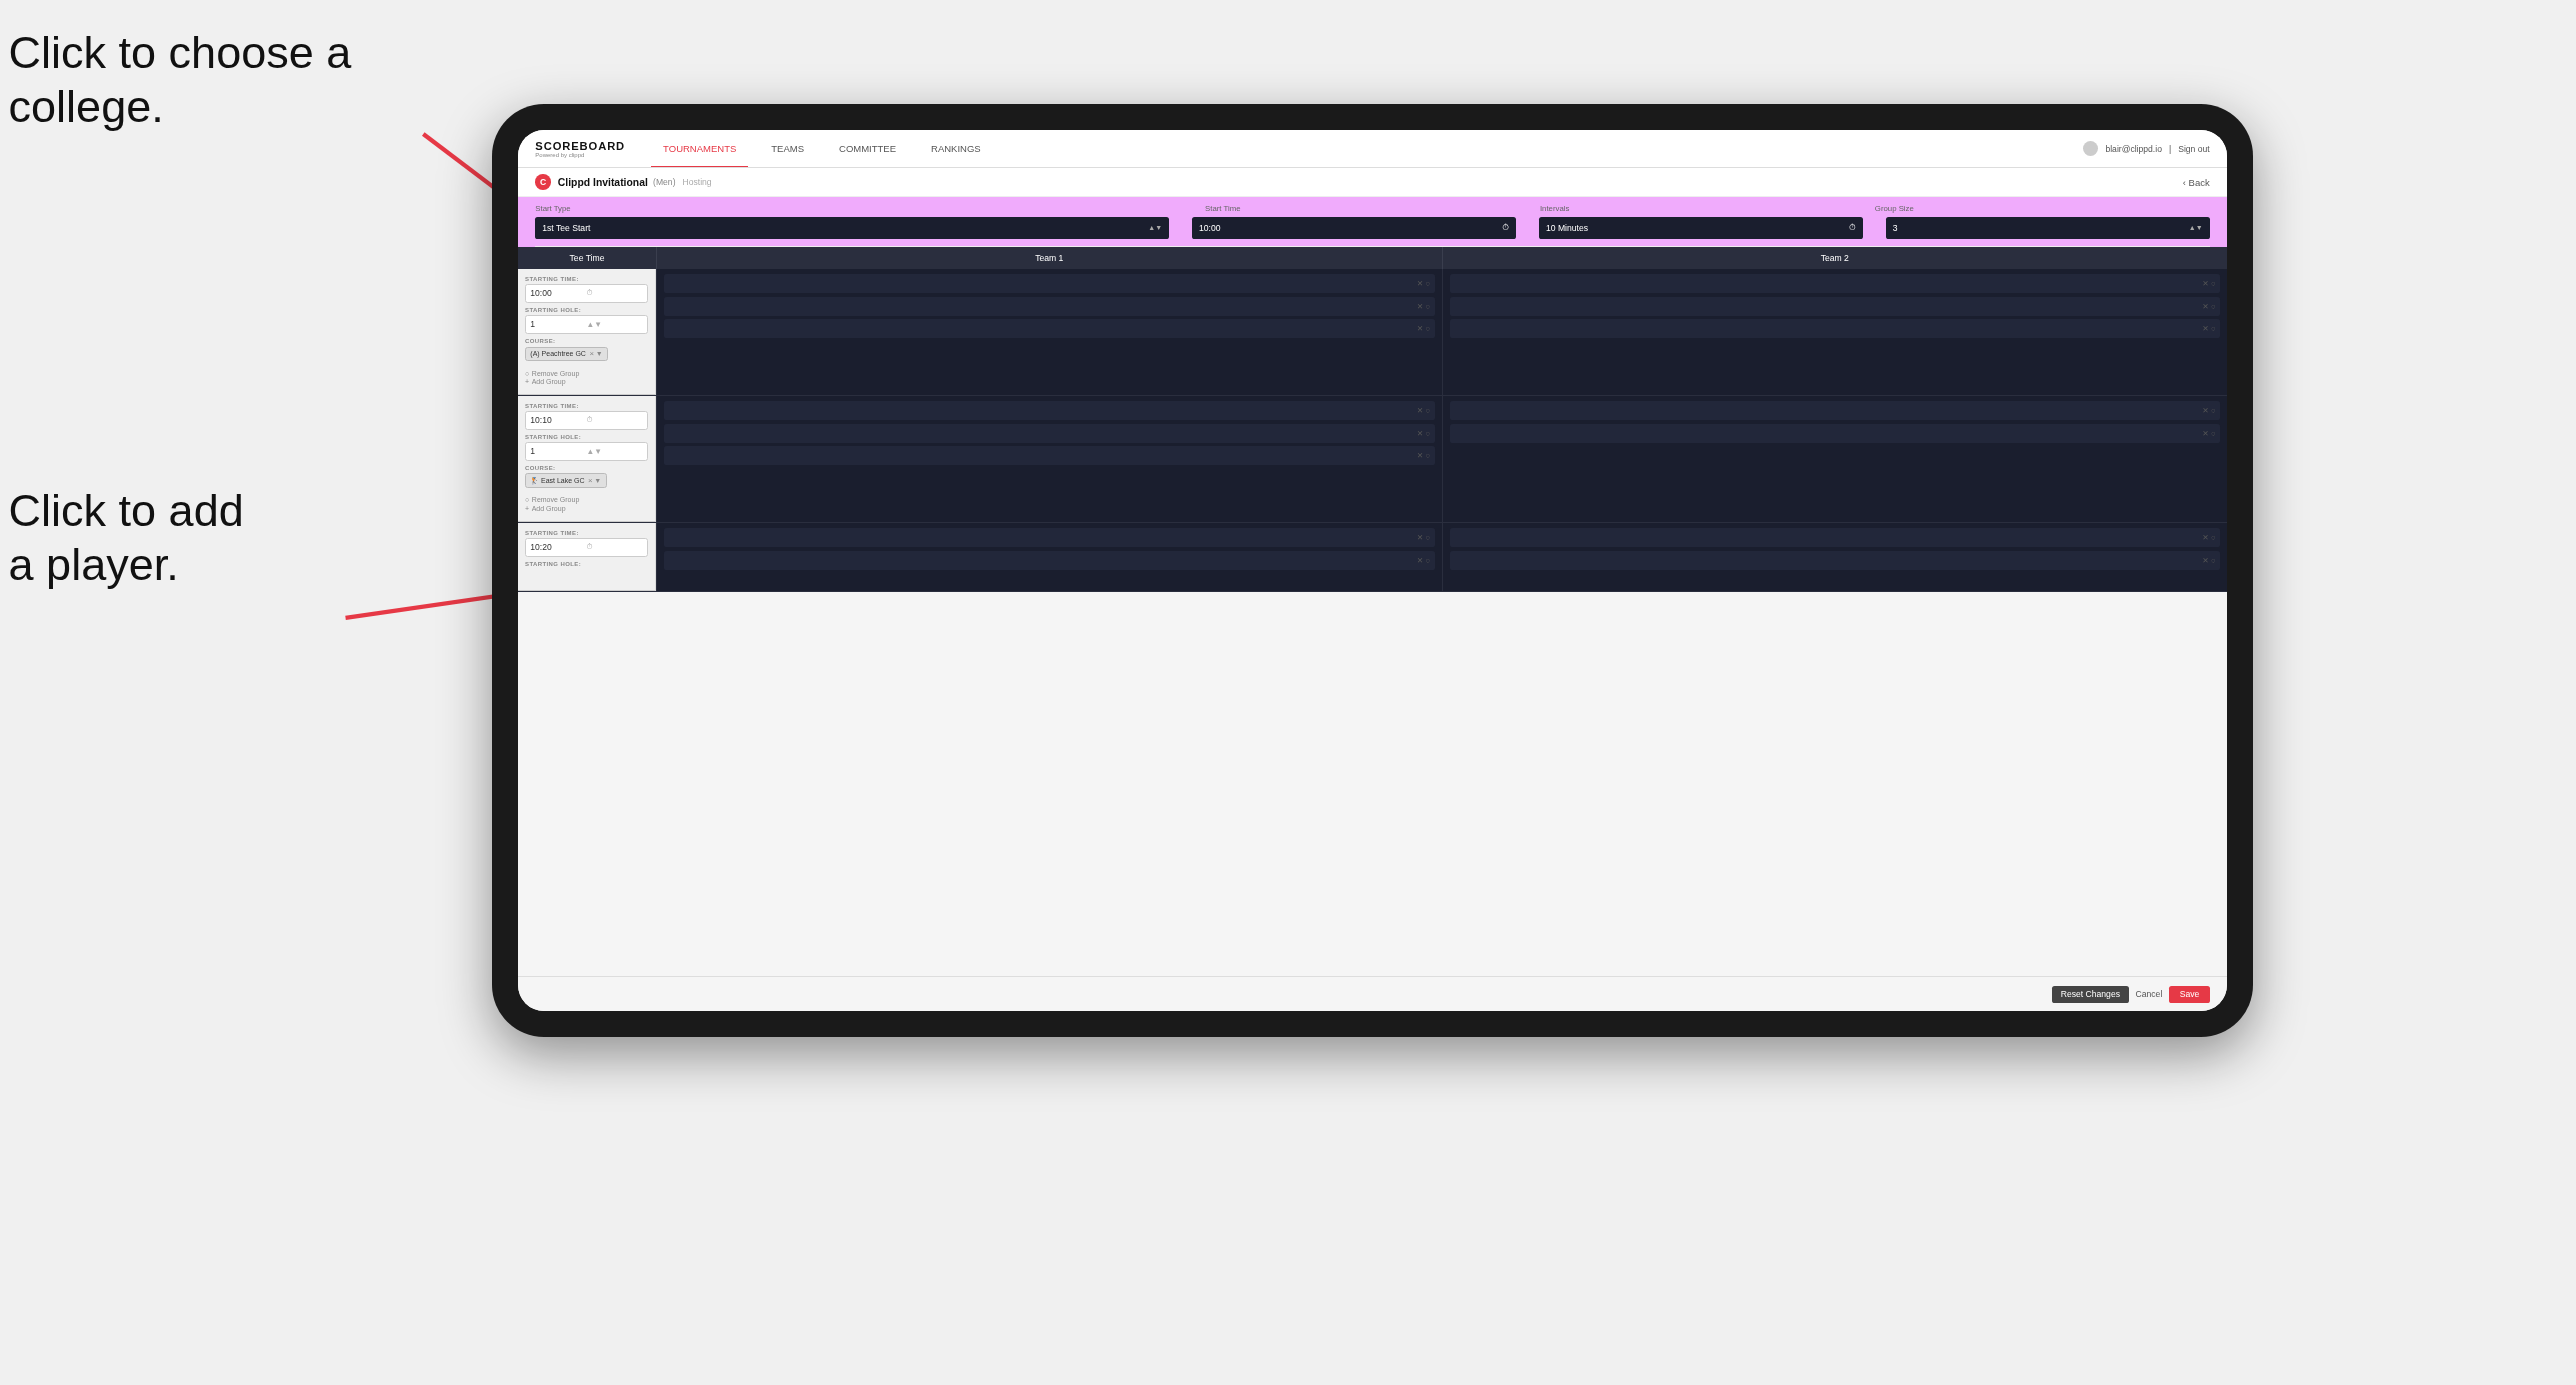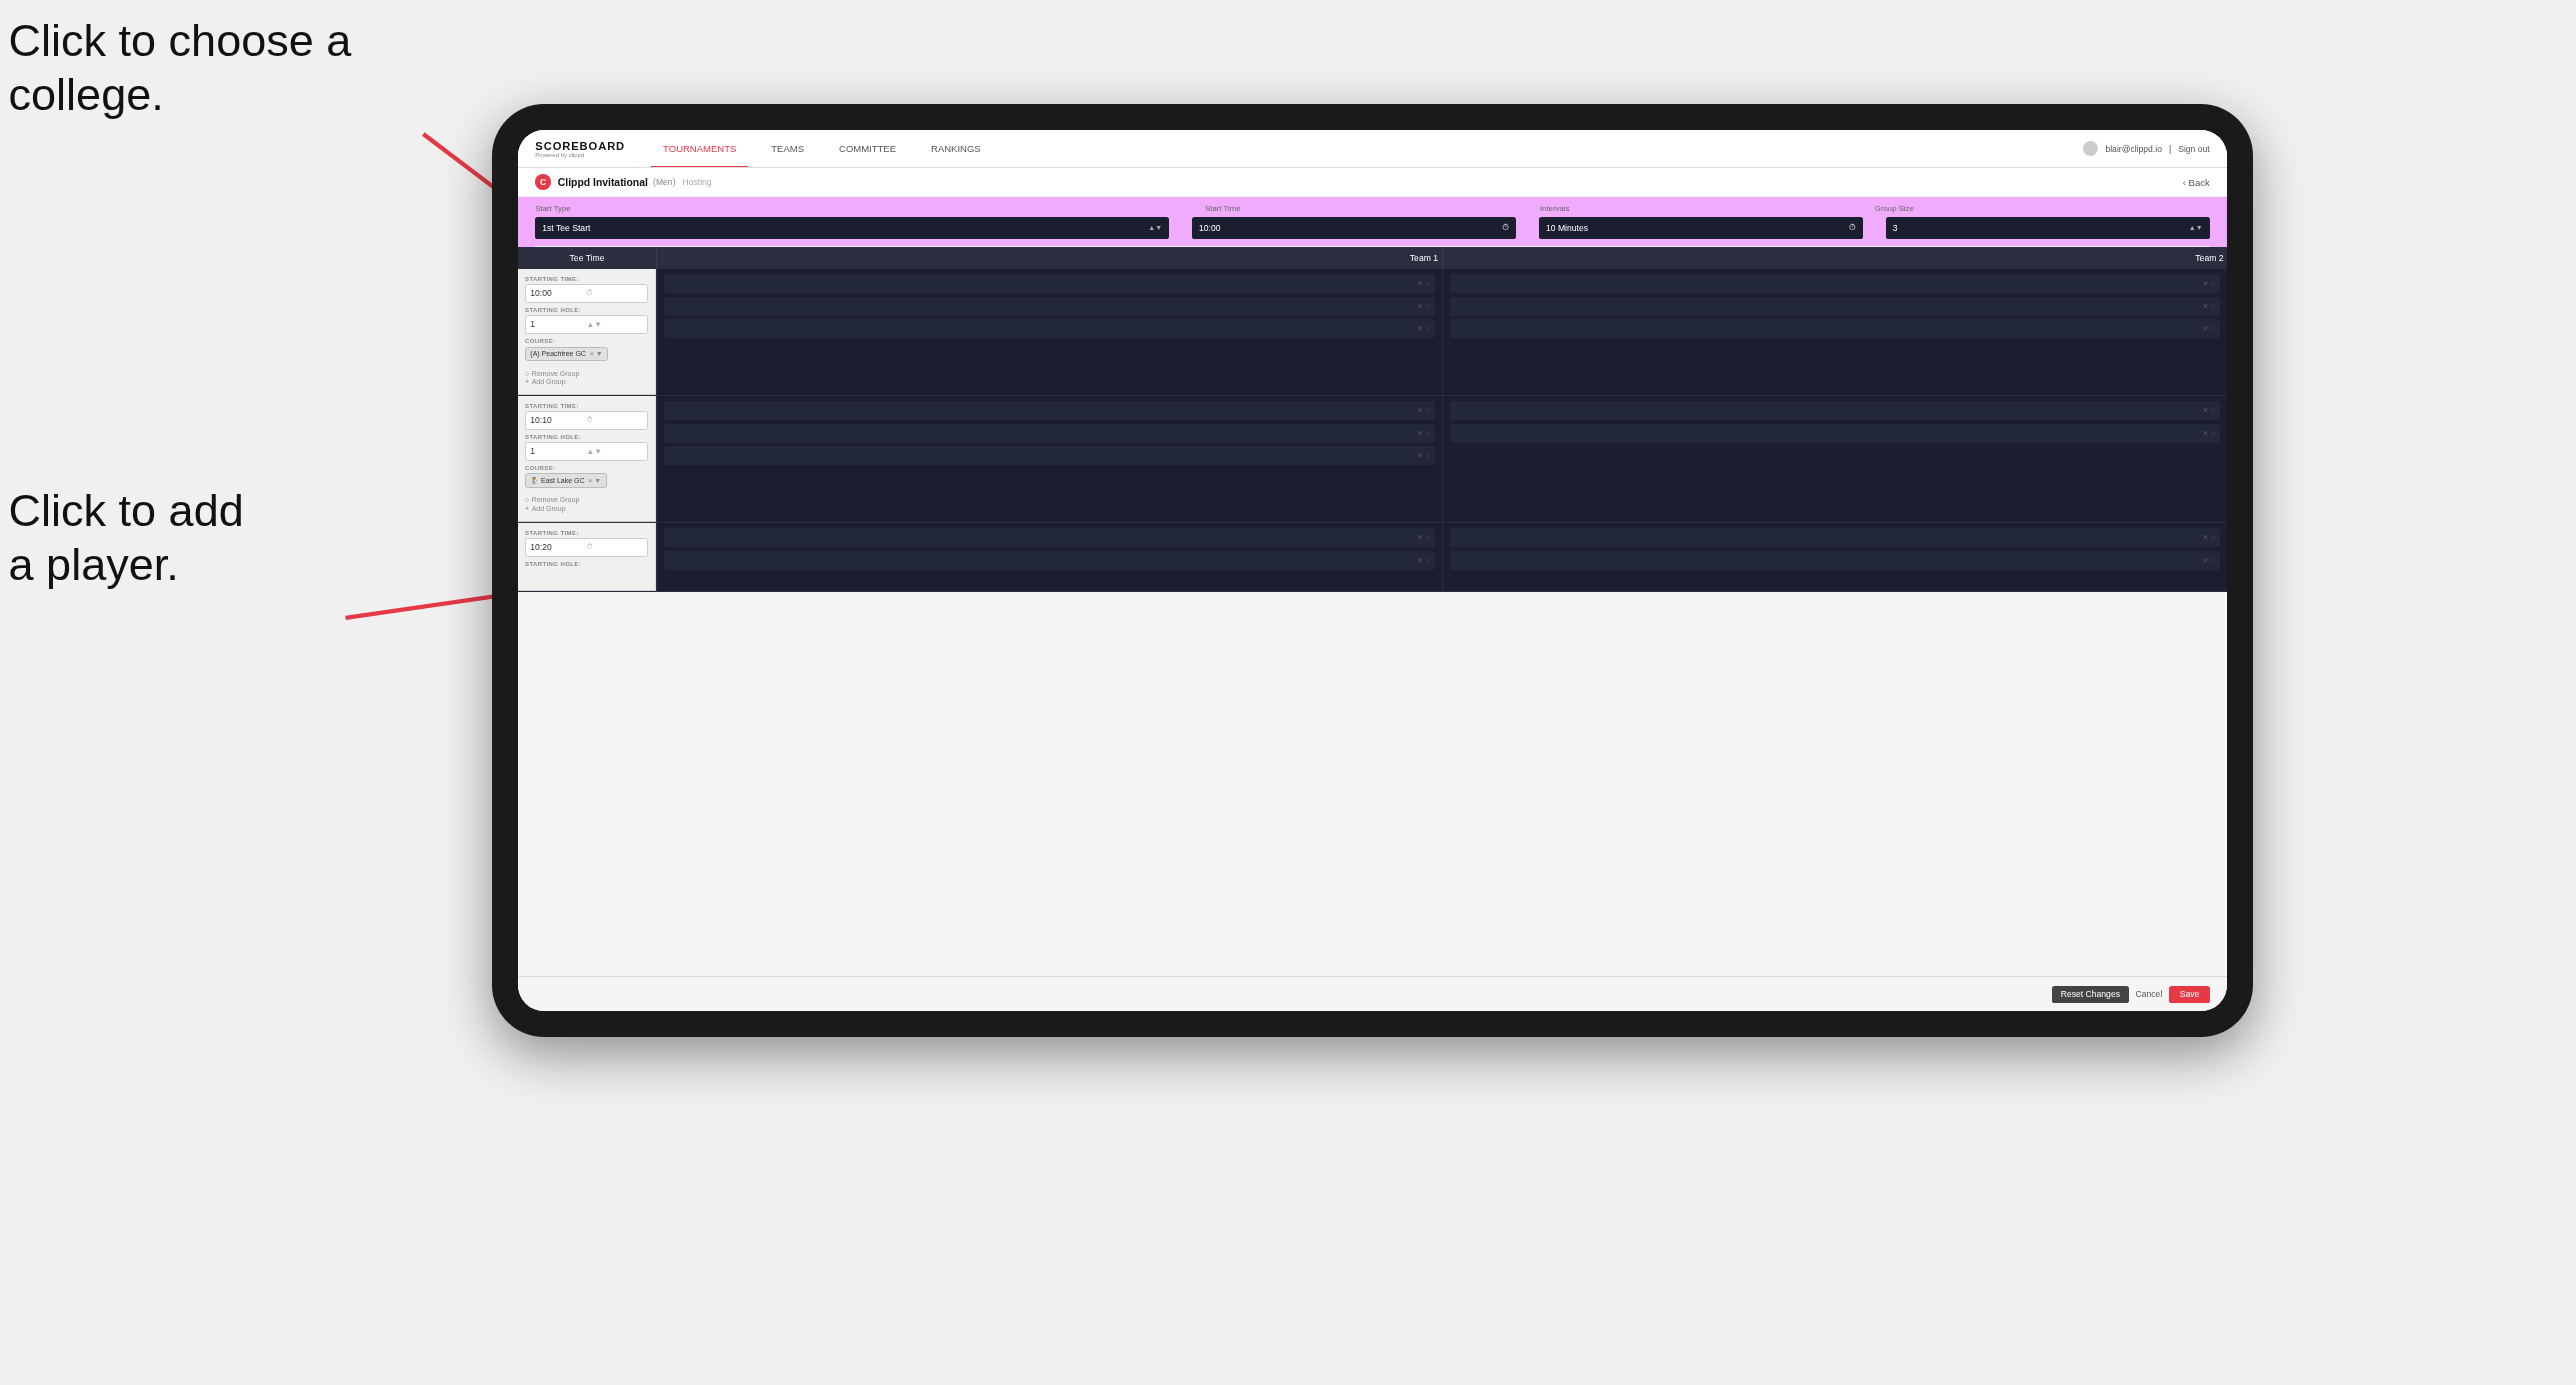--- a/index.html
+++ b/index.html
@@ -13,21 +13,21 @@
     }
 
     
     .annotation {
       position: absolute;
       font-size: 45px;
       font-weight: 500;
       color: #111;
       line-height: 1.2;
     }
-    #ann1 { top: 14px; left: 8.6px; }
+    #ann1 { top: 26px; left: 8.6px; }
     #ann2 { top: 484px; left: 8.6px; }
 
     
     .arrows-overlay {
       position: absolute;
       top: 0; left: 0;
       width: 2576px;
       height: 1386px;
       pointer-events: none;
     }
@@ -219,21 +219,21 @@
       flex-shrink: 0;
       color: #fff;
       font-size: 8.6px;
       text-align: center;
       padding: 6px 3.5px;
     }
     .th-team {
       flex: 1;
       color: #fff;
       font-size: 8.6px;
-      text-align: right;
+      text-align: center;
       padding: 6px 3.5px;
       border-left: 0.9px solid #3a3e4e;
     }
 
     
     .main-content {
       flex: 1;
       display: flex;
       overflow: hidden;
     }

